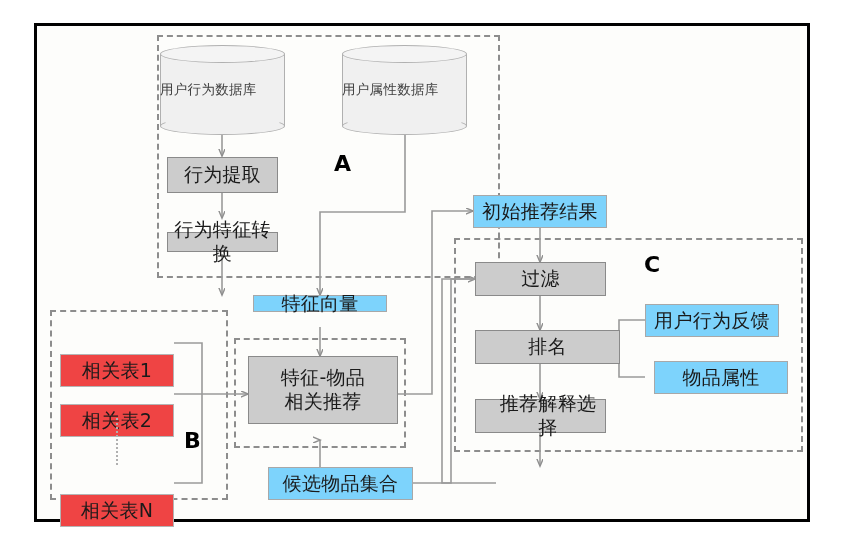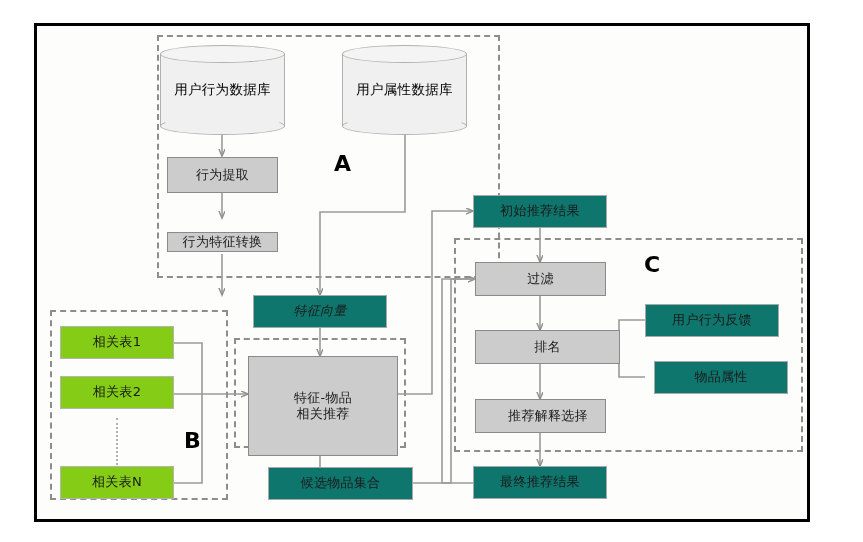--- a/index.html
+++ b/index.html
@@ -32,45 +32,46 @@
     height: 542px;
     pointer-events: none;
   }
   .node {
     position: absolute;
     box-sizing: border-box;
     display: flex;
     align-items: center;
     justify-content: center;
     text-align: center;
-    font-size: 13px;
+    font-size: 19px;
     color: #1a1a1a;
     line-height: 1.25;
     letter-spacing: 0.3px;
   }
   .n-light {
-    background: #0f766e;
+    background: #7dd3fc;
     border: 1.6px solid #a8a8a8;
   }
   .n-dark {
     background: #cccccc;
     border: 1.6px solid #8a8a8a;
   }
   .n-white {
-    background: #84cc16;
+    background: #ef4444;
     border: 1.6px solid #b4b4b4;
+    margin-top: 28px;
   }
   .cyl {
     position: absolute;
     box-sizing: border-box;
     display: flex;
     align-items: center;
-    justify-content: center;
+    justify-content: flex-start;
     font-size: 13.5px;
-    color: #000000;
+    color: #404040;
     letter-spacing: 0.3px;
   }
   .cyl .body {
     position: absolute;
     left: 0; top: 9px;
     width: 100%;
     height: calc(100% - 18px);
     background: #f0f0f0;
     border-left: 1.6px solid #b0b0b0;
     border-right: 1.6px solid #b0b0b0;
@@ -193,43 +194,42 @@
     <div class="body"></div>
     <div class="bot"></div>
     <div class="top"></div>
     <div class="lbl">用户属性数据库</div>
   </div>
 
   <div class="node n-dark" style="left:167px; top:157px; width:111px; height:36px;">行为提取</div>
 
   <div class="node n-dark" style="left:167px; top:232px; width:111px; height:20px;">行为特征转换</div>
 
-  <div class="node n-light" style="left:253px; top:295px; width:134px; height:33px;font-style:italic;">特征向量</div>
+  <div class="node n-light" style="left:253px; top:295px; width:134px; height:17px;">特征向量</div>
 
   <div class="node n-white" style="left:60px; top:326px; width:114px; height:33px;">相关表1</div>
 
   <div class="node n-white" style="left:60px; top:376px; width:114px; height:33px;">相关表2</div>
 
   <div class="vdots" style="left:116px; top:418px; height:47px;"></div>
 
   <div class="node n-white" style="left:60px; top:466px; width:114px; height:33px;">相关表N</div>
 
-  <div class="node n-dark" style="left:248px; top:356px; width:150px; height:100px; flex-direction:column;">
+  <div class="node n-dark" style="left:248px; top:356px; width:150px; height:68px; flex-direction:column;">
     <span>特征-物品</span>
     <span>相关推荐</span>
   </div>
 
   <div class="node n-light" style="left:268px; top:467px; width:145px; height:33px;">候选物品集合</div>
 
   <div class="node n-light" style="left:473px; top:195px; width:134px; height:33px;">初始推荐结果</div>
 
   <div class="node n-dark" style="left:475px; top:262px; width:131px; height:34px;">过滤</div>
 
   <div class="node n-dark" style="left:475px; top:330px; width:145px; height:34px;">排名</div>
 
   <div class="node n-dark" style="left:475px; top:399px; width:131px; height:34px;padding-left:15px;">推荐解释选择</div>
 
-  <div class="node n-light" style="left:473px; top:466px; width:134px; height:33px;">最终推荐结果</div>
 
   <div class="node n-light" style="left:645px; top:304px; width:134px; height:33px;">用户行为反馈</div>
 
   <div class="node n-light" style="left:654px; top:361px; width:134px; height:33px;">物品属性</div>
 </div>
 
 </body></html>

